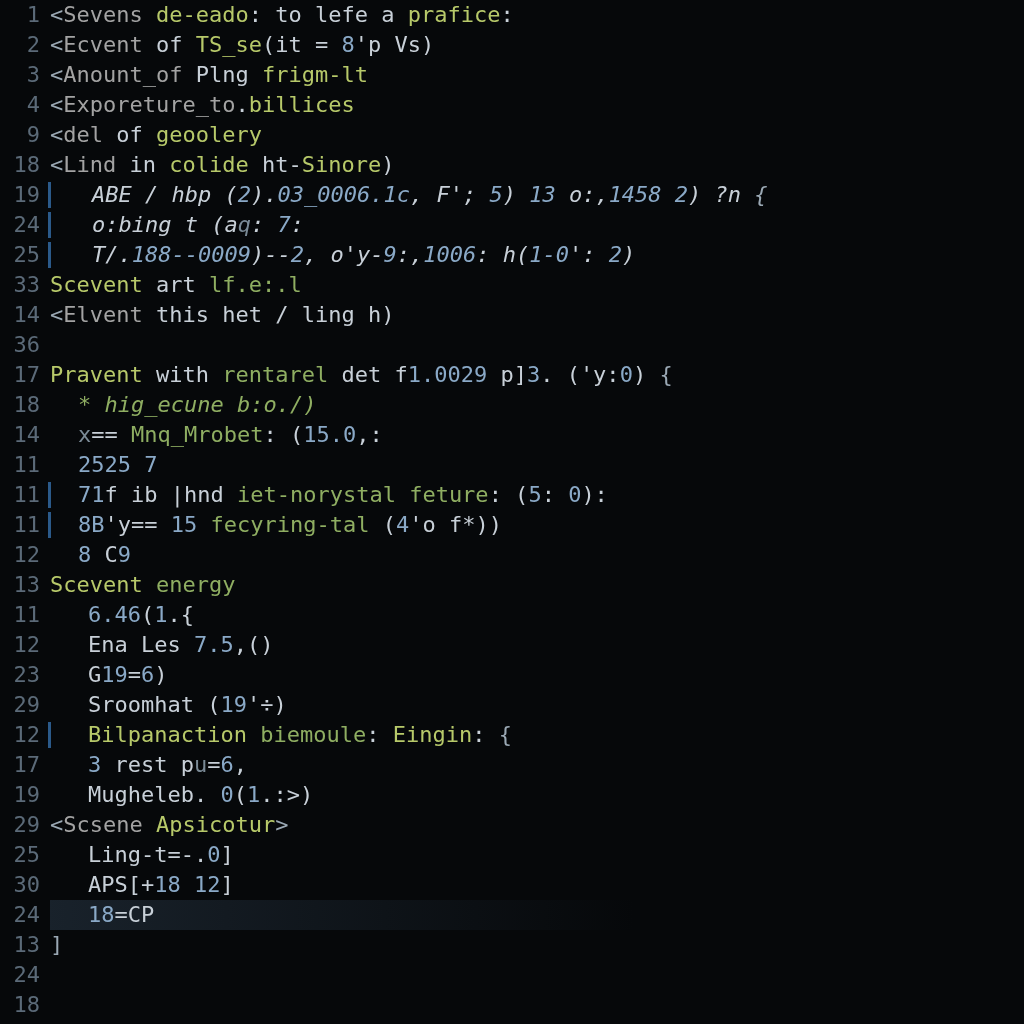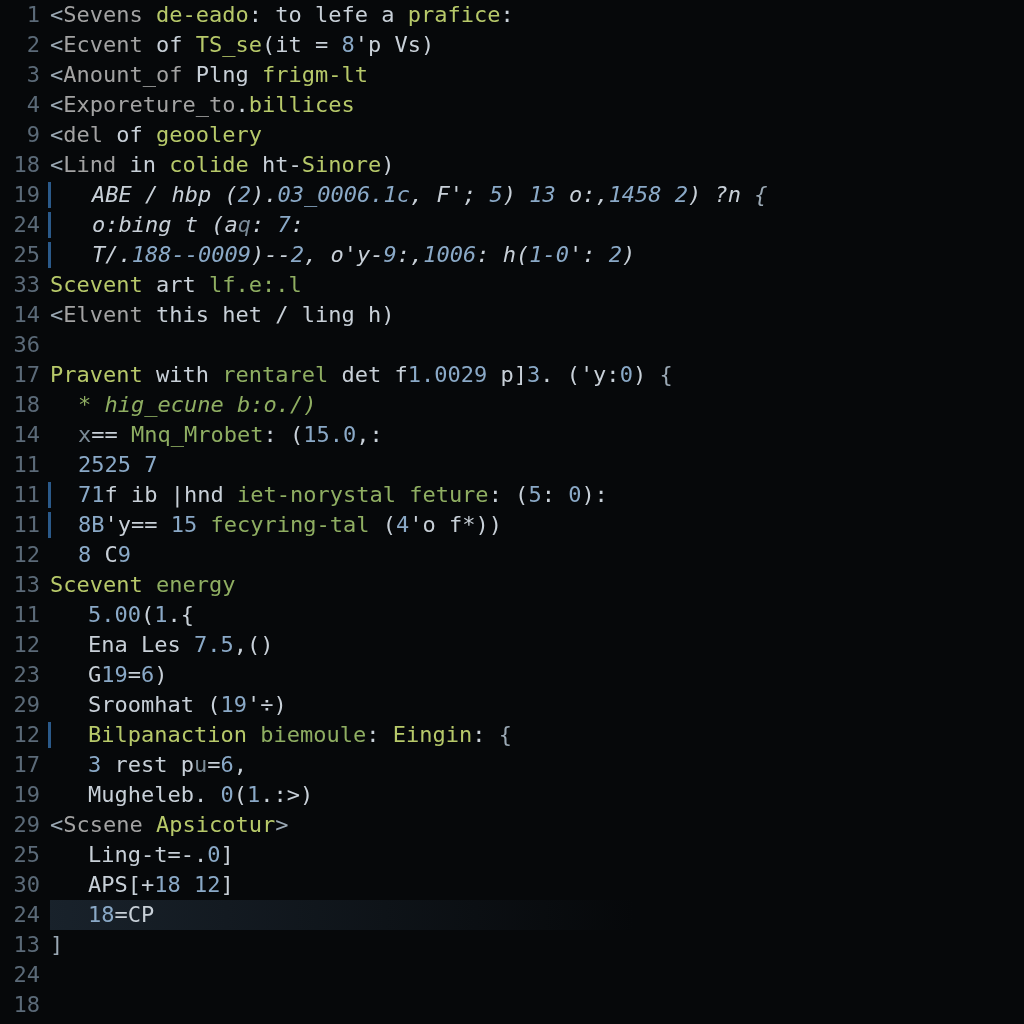--- a/index.html
+++ b/index.html
@@ -116,21 +116,21 @@
       <div class="line "><span class="op">&lt;</span><span class="tagc">Elvent</span><span class="txt"> this het / ling h)</span></div>
       <div class="line "><span class="txt"></span></div>
       <div class="line "><span class="fn">Pravent</span><span class="txt"> with </span><span class="str">rentarel</span><span class="txt"> det f</span><span class="num">1.0029</span><span class="txt"> p]</span><span class="num">3</span><span class="txt">. ('y:</span><span class="num">0</span><span class="txt">) </span><span class="op">{</span></div>
       <div class="line indent2"><span class="cmt">* hig_ecune b:o./)</span></div>
       <div class="line indent2"><span class="dim">x</span><span class="txt">== </span><span class="str">Mnq_Mrobet</span><span class="txt">: (</span><span class="num">15.0</span><span class="txt">,:</span></div>
       <div class="line indent2"><span class="num">2525 7</span></div>
       <div class="line bar indent2"><span class="num">71</span><span class="txt">f ib |hnd </span><span class="str">iet-norystal feture</span><span class="txt">: (</span><span class="num">5</span><span class="txt">: </span><span class="num">0</span><span class="txt">):</span></div>
       <div class="line bar indent2"><span class="num">8B</span><span class="txt">'y== </span><span class="num">15</span><span class="txt"> </span><span class="str">fecyring-tal</span><span class="txt"> (</span><span class="num">4</span><span class="txt">'o f*))</span></div>
       <div class="line indent2"><span class="num">8</span><span class="txt"> C</span><span class="num">9</span></div>
       <div class="line "><span class="fn">Scevent</span><span class="txt"> </span><span class="str">energy</span></div>
-      <div class="line indent3"><span class="num">5.00</span><span class="txt">(</span><span class="num">1</span><span class="txt">.{</span></div>
+      <div class="line indent3"><span class="num">6.46</span><span class="txt">(</span><span class="num">1</span><span class="txt">.{</span></div>
       <div class="line indent3"><span class="txt">Ena Les </span><span class="num">7.5</span><span class="txt">,()</span></div>
       <div class="line indent3"><span class="txt">G</span><span class="num">19</span><span class="txt">=</span><span class="num">6</span><span class="txt">)</span></div>
       <div class="line indent3"><span class="txt">Sroomhat (</span><span class="num">19</span><span class="txt">'÷)</span></div>
       <div class="line bar indent3"><span class="fn">Bilpanaction</span><span class="txt"> </span><span class="str">biemoule</span><span class="txt">: </span><span class="fn">Eingin</span><span class="txt">: </span><span class="op">{</span></div>
       <div class="line indent3"><span class="num">3</span><span class="txt"> rest p</span><span class="dim">u</span><span class="txt">=</span><span class="num">6</span><span class="txt">,</span></div>
       <div class="line indent3"><span class="txt">Mugheleb. </span><span class="num">0</span><span class="txt">(</span><span class="num">1</span><span class="txt">.:&gt;)</span></div>
       <div class="line "><span class="op">&lt;</span><span class="tagc">Scsene</span><span class="txt"> </span><span class="fn">Apsicotur</span><span class="op">&gt;</span></div>
       <div class="line indent3"><span class="txt">Ling-t=-.</span><span class="num">0</span><span class="txt">]</span></div>
       <div class="line indent3"><span class="txt">APS[+</span><span class="num">18 12</span><span class="txt">]</span></div>
       <div class="line indent3 current"><span class="num">18</span><span class="txt">=CP</span></div>

